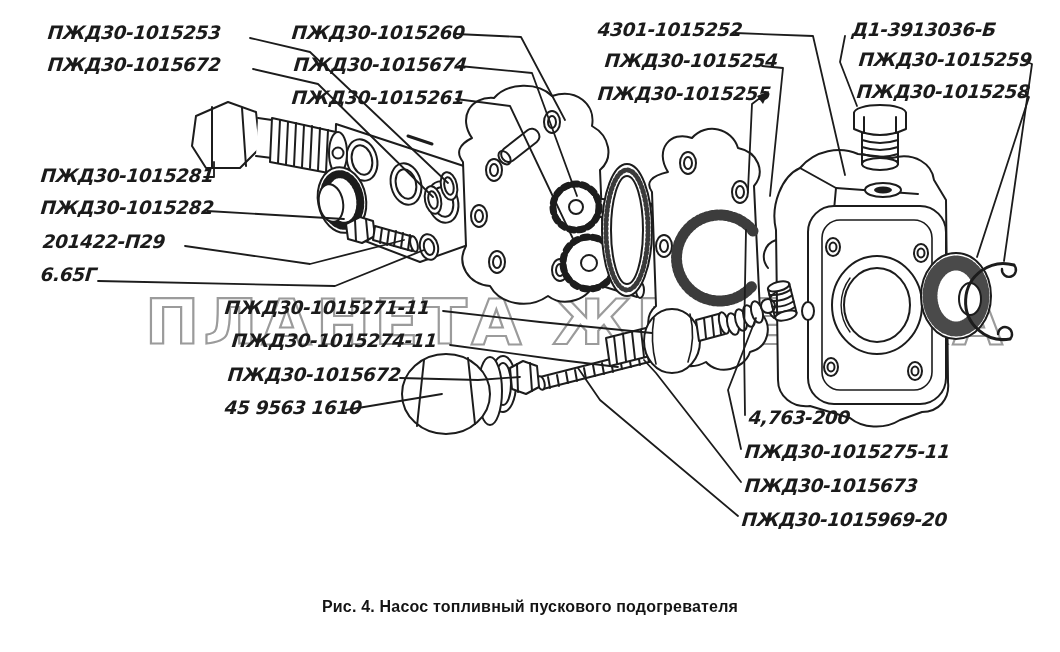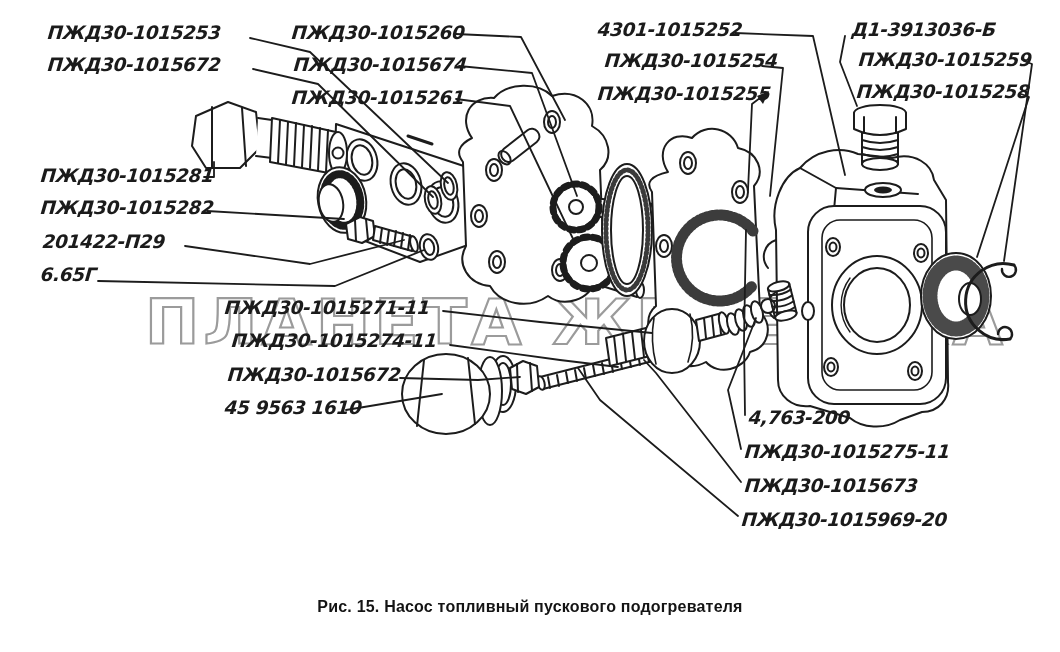--- a/index.html
+++ b/index.html
@@ -302,14 +302,14 @@
   <div class="lbl" style="left:856px;top:81px">ПЖД30-1015258</div>
   <div class="lbl" style="left:224px;top:297px">ПЖД30-1015271-11</div>
   <div class="lbl" style="left:231px;top:330px">ПЖД30-1015274-11</div>
   <div class="lbl" style="left:227px;top:364px">ПЖД30-1015672</div>
   <div class="lbl" style="left:224px;top:397px">45 9563 1610</div>
   <div class="lbl" style="left:748px;top:407px">4,763-200</div>
   <div class="lbl" style="left:744px;top:441px">ПЖД30-1015275-11</div>
   <div class="lbl" style="left:744px;top:475px">ПЖД30-1015673</div>
   <div class="lbl" style="left:741px;top:509px">ПЖД30-1015969-20</div>
 
-  <div class="caption">Рис. 15. Насос топливный пускового подогревателя</div>
+  <div class="caption">Рис. 4. Насос топливный пускового подогревателя</div>
 </div>
 
 </body></html>

